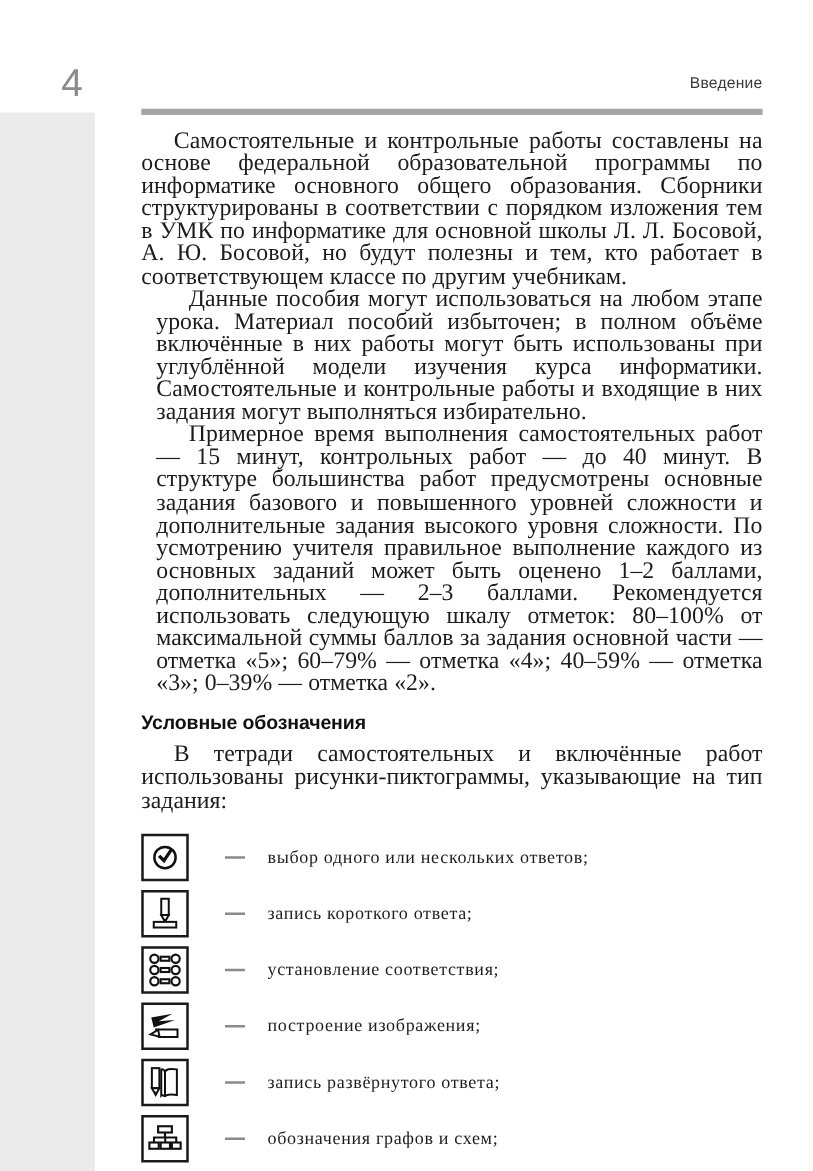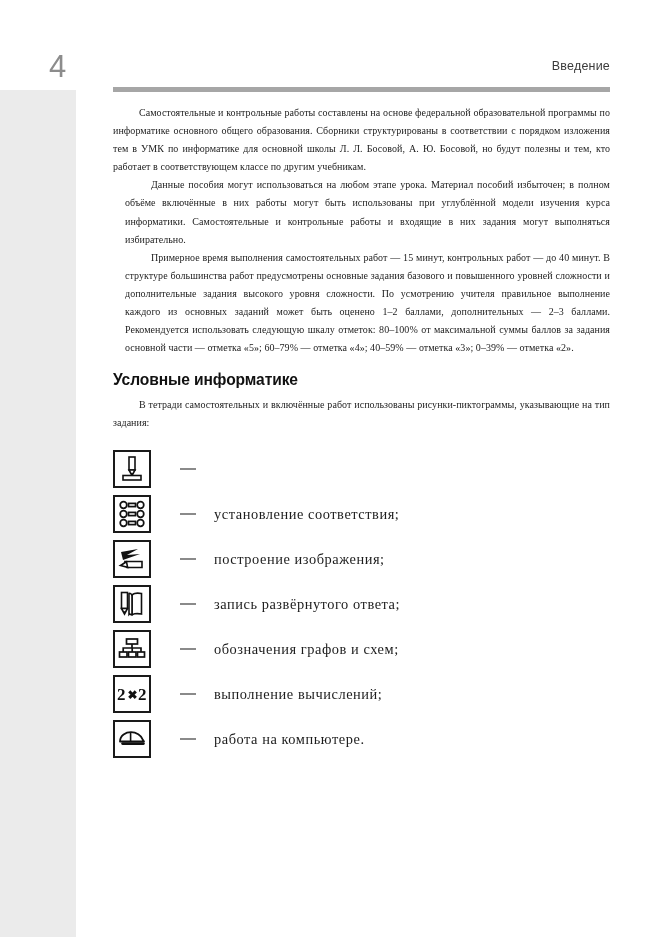--- a/index.html
+++ b/index.html
@@ -66,21 +66,21 @@
     position: absolute;
     left: 113px;
     top: 104px;
     width: 497px;
   }
   p.body {
     margin: 0;
     text-align: justify;
     text-align-last: left;
     text-indent: 26px;
-    font-size: 10px;
+    font-size: 19px;
     line-height: 18.1px;
     color: #1c1c1c;
     hyphens: manual;
     letter-spacing: 0.05px;
   }
   p.body + p.body {
     margin-top: 0;
     margin-left: 12px;
   }
   h2.section {
@@ -145,36 +145,47 @@
   </div>
 
   <div class="rule"></div>
 
   <div class="column">
 
     <p class="body">Самостоятельные и контрольные работы составлены на основе федеральной образовательной программы по информатике основного общего образования. Сборники структурированы в соответствии с порядком изложения тем в УМК по информатике для основной школы Л. Л. Босовой, А. Ю. Босовой, но будут полезны и тем, кто работает в соответствующем классе по другим учебникам.</p>
     <p class="body">Данные пособия могут использоваться на любом этапе урока. Материал пособий избыточен; в полном объёме включённые в них работы могут быть использованы при углублённой модели изучения курса информатики. Самостоятельные и контрольные работы и входящие в них задания могут выполняться избирательно.</p>
     <p class="body">Примерное время выполнения самостоятельных работ — 15 минут, контрольных работ — до 40 минут. В структуре большинства работ предусмотрены основные задания базового и повышенного уровней сложности и дополнительные задания высокого уровня сложности. По усмотрению учителя правильное выполнение каждого из основных заданий может быть оценено 1–2 баллами, дополнительных — 2–3 баллами. Рекомендуется использовать следующую шкалу отметок: 80–100% от максимальной суммы баллов за задания основной части — отметка «5»; 60–79% — отметка «4»; 40–59% — отметка «3»; 0–39% — отметка «2».</p>
 
-    <h2 class="section">Условные информатике</h2>
+    <h2 class="section">Условные обозначения</h2>
     <p class="body lead">В тетради самостоятельных и включённые работ использованы рисунки-пиктограммы, указывающие на тип задания:</p>
 
     <div class="legend">
 
+      <div class="legend-row">
+        <div class="icon-box">
+          <svg width="26" height="26" viewBox="0 0 26 26">
+            <circle cx="13" cy="13" r="8.5" fill="none" stroke="#111" stroke-width="2"></circle>
+            <path d="M9.2 12.6 L12.2 15.6 L17.6 7.4" fill="none" stroke="#111" stroke-width="2.6" stroke-linecap="square"></path>
+          </svg>
+        </div>
+        <div class="dash"></div>
+        <div class="legend-label">выбор одного или нескольких ответов;</div>
+      </div>
 
       <div class="legend-row">
         <div class="icon-box">
           <svg width="26" height="28" viewBox="0 0 26 28">
             <rect x="10" y="2" width="6" height="13" fill="#fff" stroke="#111" stroke-width="1.6"></rect>
             <path d="M10 15 L13 20.5 L16 15 Z" fill="#fff" stroke="#111" stroke-width="1.6"></path>
             <path d="M11.8 18 L13 20.5 L14.2 18 Z" fill="#111"></path>
             <rect x="4" y="20.5" width="18" height="4.5" fill="#fff" stroke="#111" stroke-width="1.6"></rect>
           </svg>
         </div>
         <div class="dash"></div>
+        <div class="legend-label">запись короткого ответа;</div>
       </div>
 
       <div class="legend-row">
         <div class="icon-box">
           <svg width="28" height="28" viewBox="0 0 28 28">
             <g fill="none" stroke="#111" stroke-width="1.7">
               <circle cx="5.5" cy="5" r="3.3"></circle>
                 <circle cx="22.5" cy="5" r="3.3"></circle>
               <rect x="10.5" y="3.4" width="7" height="3.2"></rect>
               <circle cx="5.5" cy="14" r="3.3"></circle>

